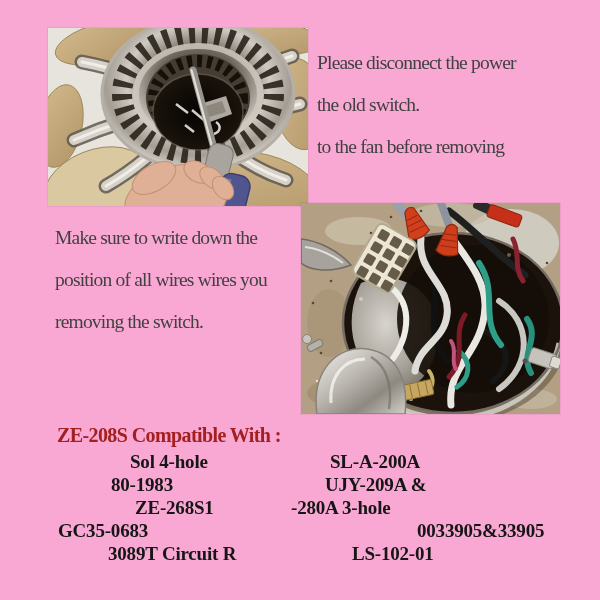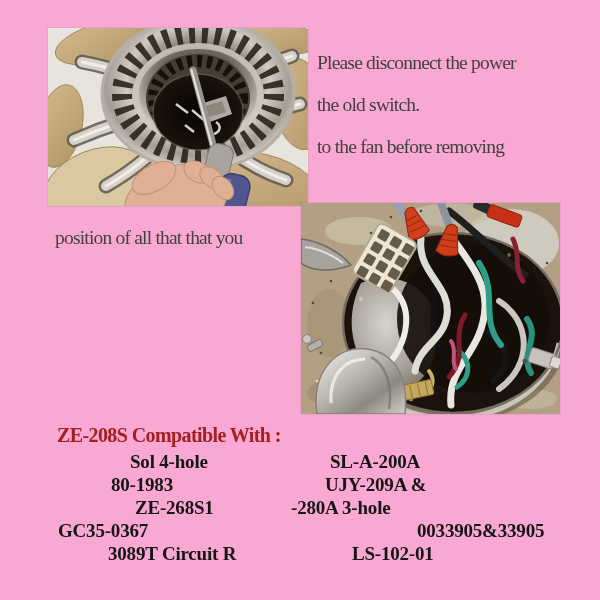--- a/index.html
+++ b/index.html
@@ -132,21 +132,23 @@
     </svg>
   </figure>
 
   <div class="instr instr-power">
     <div class="line">Please disconnect the power</div>
     <div class="line">the old switch.</div>
     <div class="line">to the fan before removing</div>
   </div>
 
   <div class="instr instr-wires">
-    <div class="line">position of all that that you</div>
+    <div class="line">Make sure to write down the</div>
+    <div class="line">position of all wires wires you</div>
+    <div class="line">removing the switch.</div>
   </div>
 
   <figure class="photo photo-wiring" aria-label="Opened fan switch housing on a workbench showing wire positions">
     <svg viewBox="0 0 259 211" preserveAspectRatio="none">
       <defs>
         <linearGradient id="g-bell" x1="0" y1="0" x2="1" y2="1">
           <stop offset="0" stop-color="#f2f0ec"></stop>
           <stop offset="0.45" stop-color="#b7b3ac"></stop>
           <stop offset="0.7" stop-color="#8d8981"></stop>
           <stop offset="1" stop-color="#d2cfc9"></stop>
@@ -274,21 +276,21 @@
       <circle cx="224" cy="158" r="2.5" fill="#55514a"></circle>
     </svg>
   </figure>
 
   <div>
     <div class="compat-heading">ZE-208S Compatible With :</div>
 
     <div class="compat-line cl-0">Sol 4-hole</div>
     <div class="compat-line cl-1">80-1983</div>
     <div class="compat-line cl-2">ZE-268S1</div>
-    <div class="compat-line cl-3">GC35-0367</div>
+    <div class="compat-line cl-3">GC35-0683</div>
     <div class="compat-line cl-4">3089T Circuit R</div>
 
     <div class="compat-line cr-0">SL-A-200A</div>
     <div class="compat-line cr-1">UJY-209A &amp;</div>
     <div class="compat-line cr-2">-280A 3-hole</div>
     <div class="compat-line cr-3">0033905&amp;33905</div>
     <div class="compat-line cr-4">LS-102-01</div>
   </div>
 
 </div>

